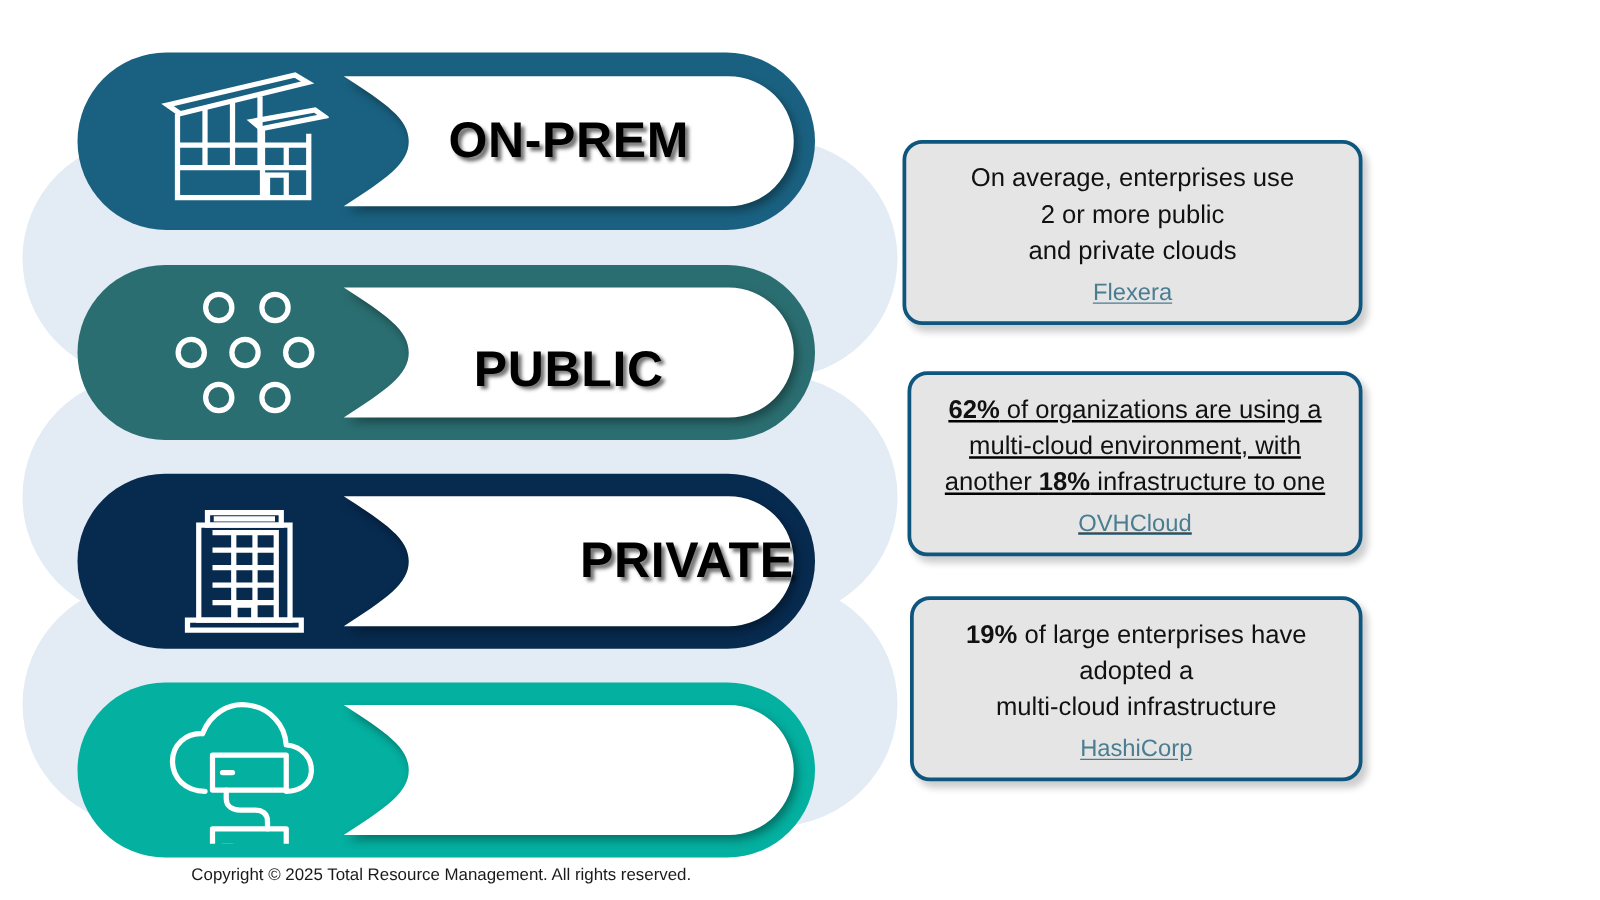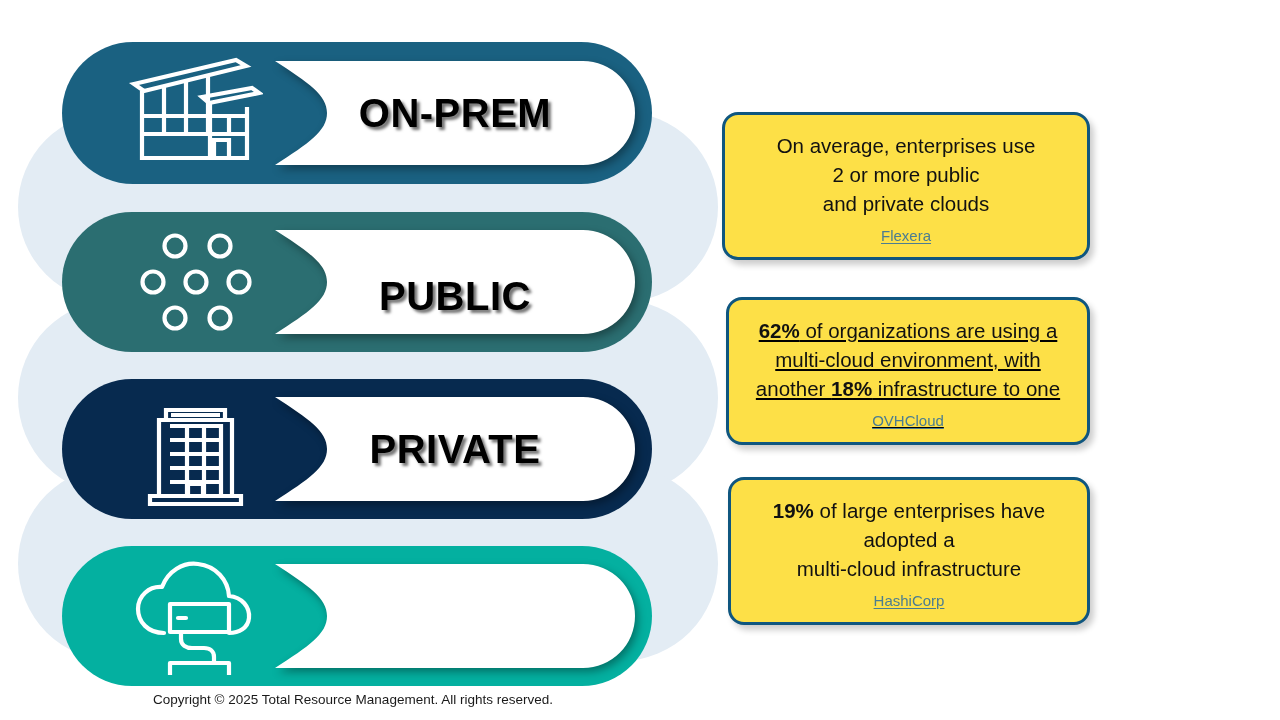--- a/index.html
+++ b/index.html
@@ -82,21 +82,21 @@
     transform: translateY(-50%);
     width: 135px;
     height: 118px;
   }
   .pill-icon svg { display: block; width: 100%; height: 100%; }
 
   
   .callout {
     position: absolute;
     z-index: 5;
-    background: #fde047;
+    background: #e5e5e5;
     border: 3px solid #0f567f;
     border-radius: 16px;
     box-shadow: 4px 5px 6px rgba(0,0,0,0.20);
     display: flex;
     flex-direction: column;
     align-items: center;
     justify-content: center;
     padding: 10px 14px 8px;
   }
   .co1 { left: 722px; top: 112px; width: 368px; height: 148px; }
@@ -107,21 +107,21 @@
     text-align: center;
     font-size: 20.5px;
     line-height: 29px;
     color: #111111;
     font-family: "Liberation Sans", sans-serif;
   }
   .co-text b { font-weight: 700; }
 
   .co-source {
     margin-top: 9px;
-    font-size: 15px;
+    font-size: 19px;
     color: #4b7d91;
     text-decoration: underline;
     text-underline-offset: 2px;
     cursor: pointer;
     font-family: "Liberation Sans", sans-serif;
   }
 
   
   .footer {
     position: absolute;
@@ -216,21 +216,21 @@
       <path d="M42 92 H93"></path>
 
       <path d="M60 106 L60 94 L75 94 L75 106"></path>
     </svg>
   </div>
   <div class="plate" style="top:449px;">
     <svg viewBox="0 0 360 104" preserveAspectRatio="none">
       <path d="M0 0 H308 A52 52 0 0 1 308 104 H0 C34 82 52 70 52 52 C52 34 34 22 0 0 Z" fill="#ffffff" style="filter: drop-shadow(3px 4px 4px rgba(0,0,0,0.35));"></path>
     </svg>
   </div>
-  <div class="pill-label" style="top:449px;">PRIVATE</div>
+  <div class="pill-label" style="top:449px;text-align:right;">PRIVATE</div>
 
   <div class="pill pill-hybrid"></div>
   <div class="pill-icon" style="top:616px;">
     <svg viewBox="0 0 135 118" fill="none" stroke="#ffffff" stroke-width="4.2" stroke-linejoin="round" stroke-linecap="round">
 
       <path d="M36 76 C20 76 10 65 10 52 C10 39 21 29 34 30 C40 14 55 5 70 7 C88 9 100 23 101 39 C114 40 122 50 121 61 C120 71 111 76 101 76"></path>
 
       <rect x="42" y="47" width="59" height="28"></rect>
       <path d="M50 61 H58"></path>
 

